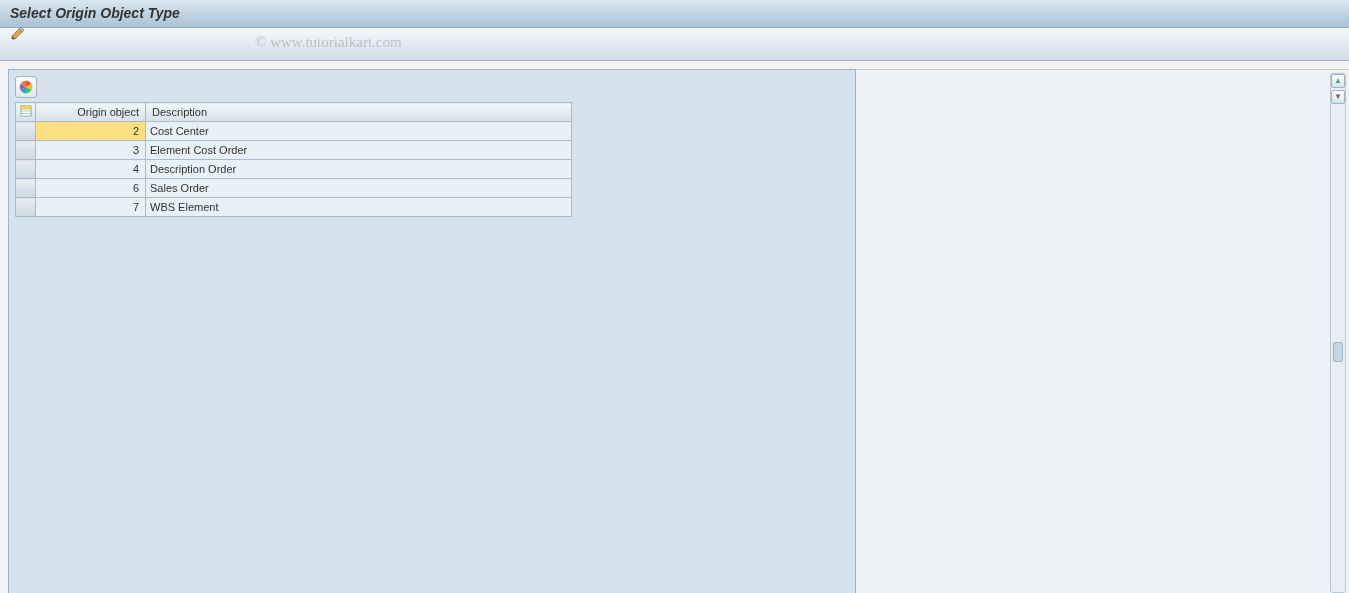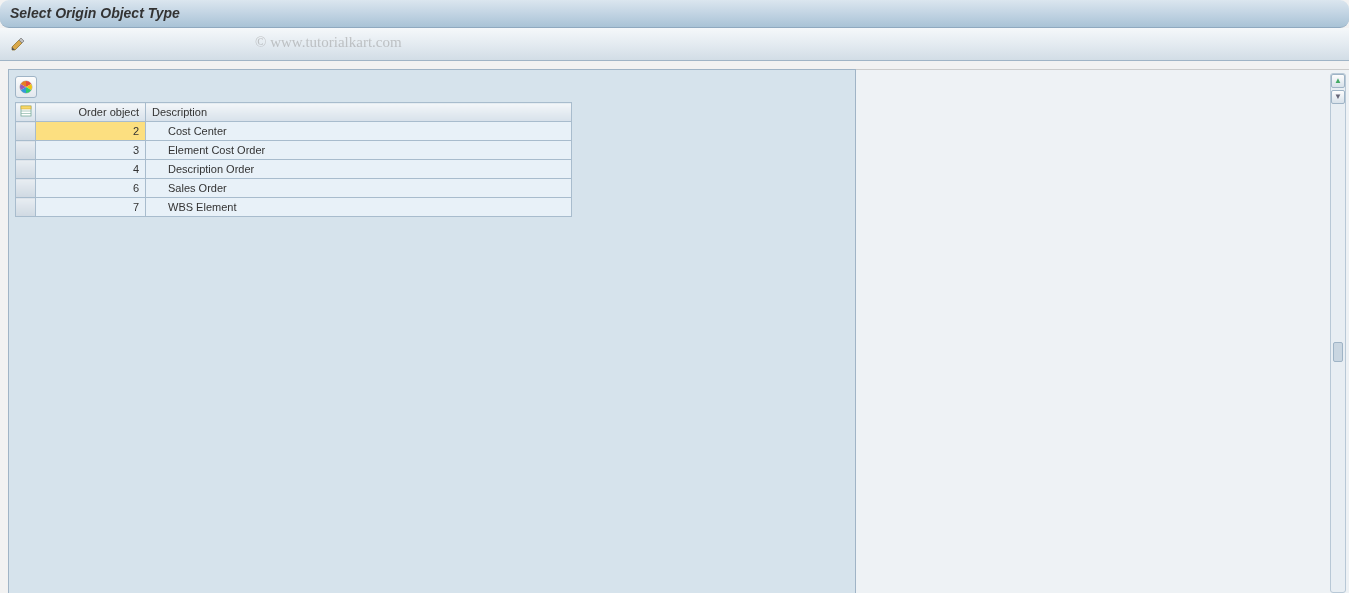--- a/index.html
+++ b/index.html
@@ -14,28 +14,27 @@
     }
     .title-bar {
       background: linear-gradient(to bottom, #dbe6ef 0%, #c2d4e3 50%, #a9c3d6 100%);
       border-bottom: 1px solid #8fa9bf;
       height: 28px;
       padding: 5px 10px;
       font-style: italic;
       font-weight: bold;
       font-size: 14px;
       color: #333;
-      border-radius: 9px;
     }
     .toolbar {
       background: linear-gradient(to bottom, #f5f8fa 0%, #e4ebf1 50%, #d2dde6 100%);
       border-bottom: 1px solid #a0b4c6;
       height: 30px;
       display: flex;
-      align-items: center;
+      align-items: flex-end;
       padding: 16px 6px;
       position: relative;
     }
     .toolbar-btn {
       width: 24px;
       height: 22px;
       border: 1px solid transparent;
       border-radius: 3px;
       display: flex;
       align-items: center;
@@ -131,21 +130,21 @@
       text-align: right;
       padding-right: 6px;
       background: #e8f1f8;
       color: #333;
     }
     td.cell-origin.selected {
       background: #fcdf80;
     }
     td.cell-desc {
       text-align: left;
-      padding-left: 22px;
+      padding-left: 4px;
       background: #e8f1f8;
       color: #333;
     }
     .scrollbar-track {
       position: absolute;
       right: 3px;
       top: 3px;
       width: 16px;
       bottom: 3px;
       background: #e8eef3;
@@ -216,21 +215,21 @@
       <thead>
         <tr>
           <th class="corner-cell">
             <svg viewBox="0 0 12 12">
               <rect x="1" y="1" width="10" height="10" fill="#fff" stroke="#7a9" stroke-width="0.8"></rect>
               <rect x="1" y="1" width="10" height="3" fill="#f6d86b" stroke="#c9a227" stroke-width="0.5"></rect>
               <line x1="1" y1="6" x2="11" y2="6" stroke="#7a9" stroke-width="0.6"></line>
               <line x1="1" y1="8.5" x2="11" y2="8.5" stroke="#7a9" stroke-width="0.6"></line>
             </svg>
           </th>
-          <th class="col-origin">Order object</th>
+          <th class="col-origin">Origin object</th>
           <th class="col-desc">Description</th>
         </tr>
       </thead>
       <tbody id="table-body">
       <tr>
             <td class="row-selector"></td>
             <td class="cell-origin selected">2</td>
             <td class="cell-desc">Cost Center</td>
           </tr>
           <tr>

